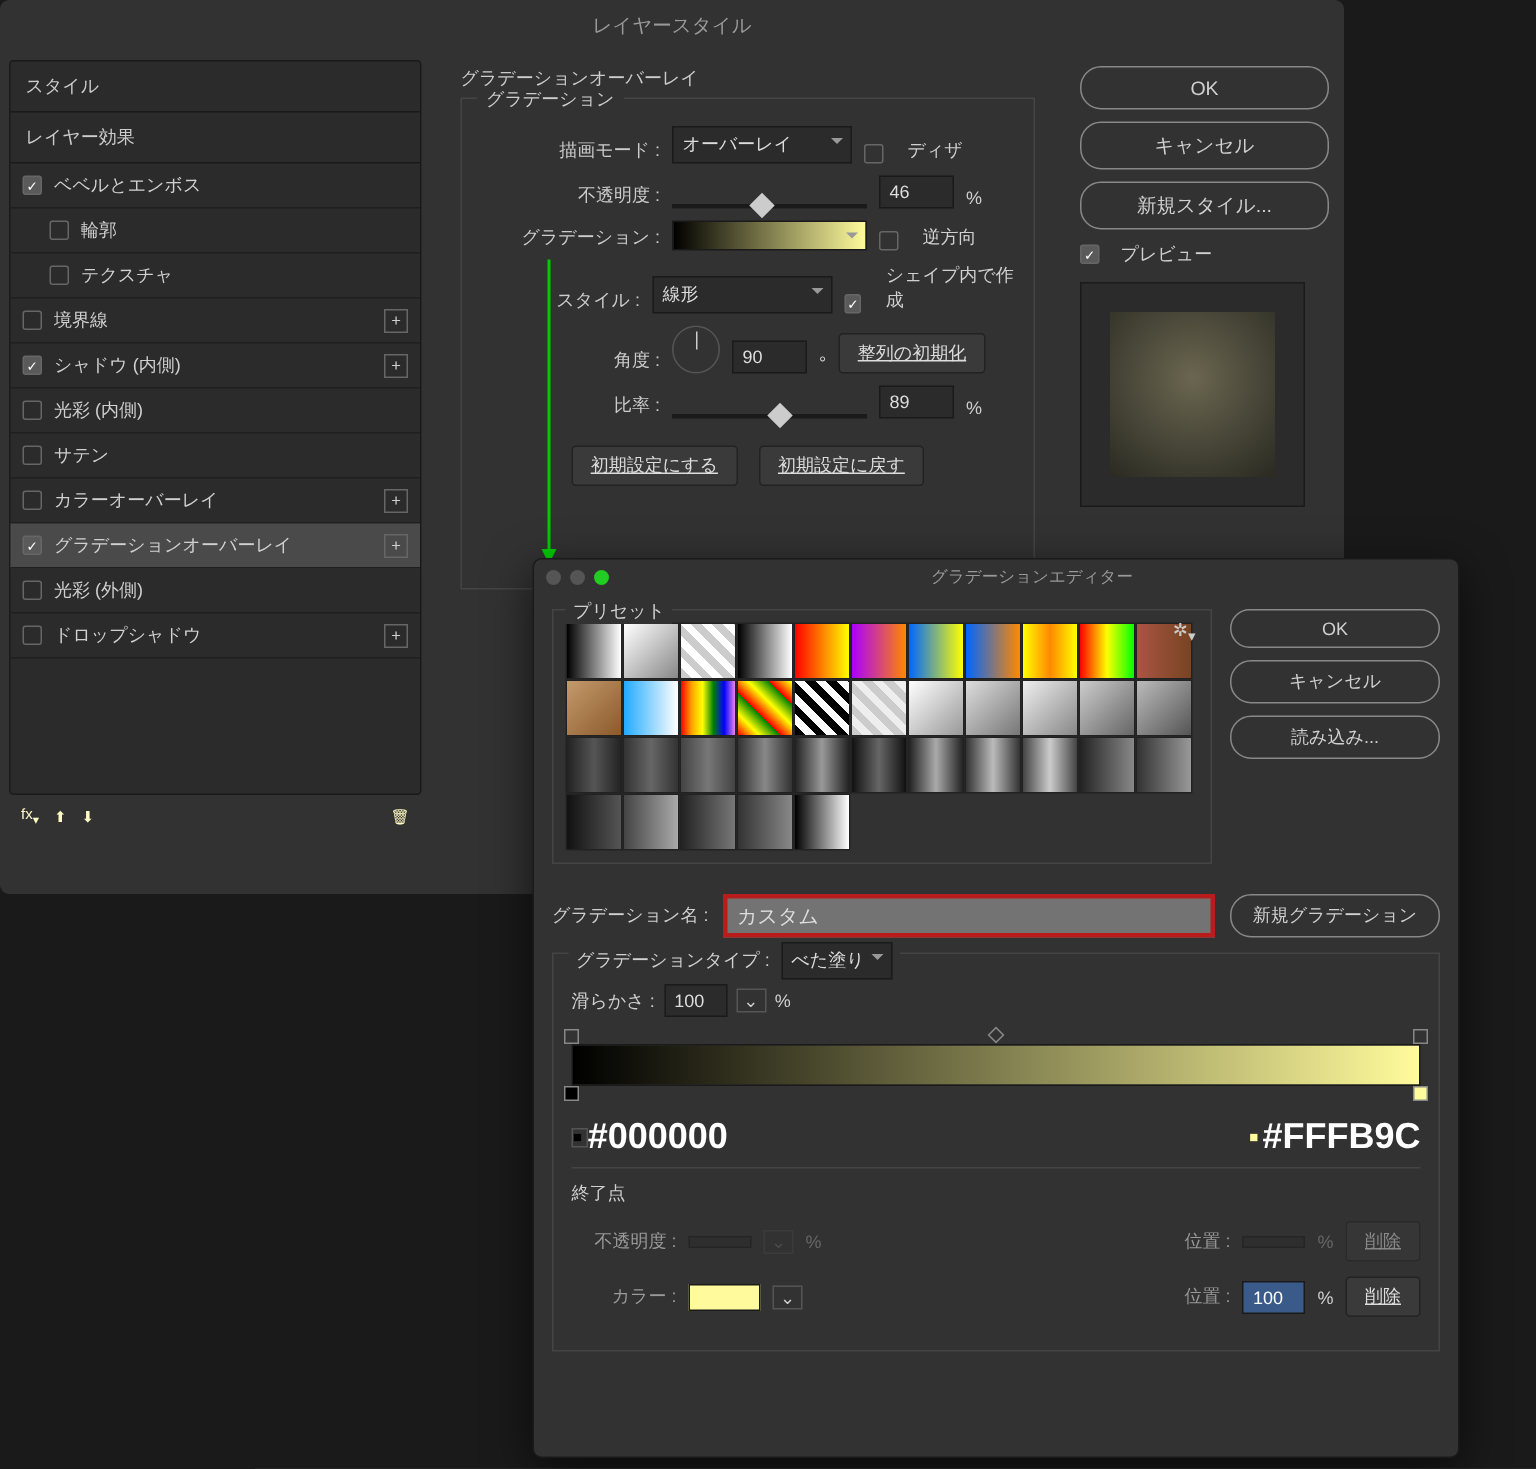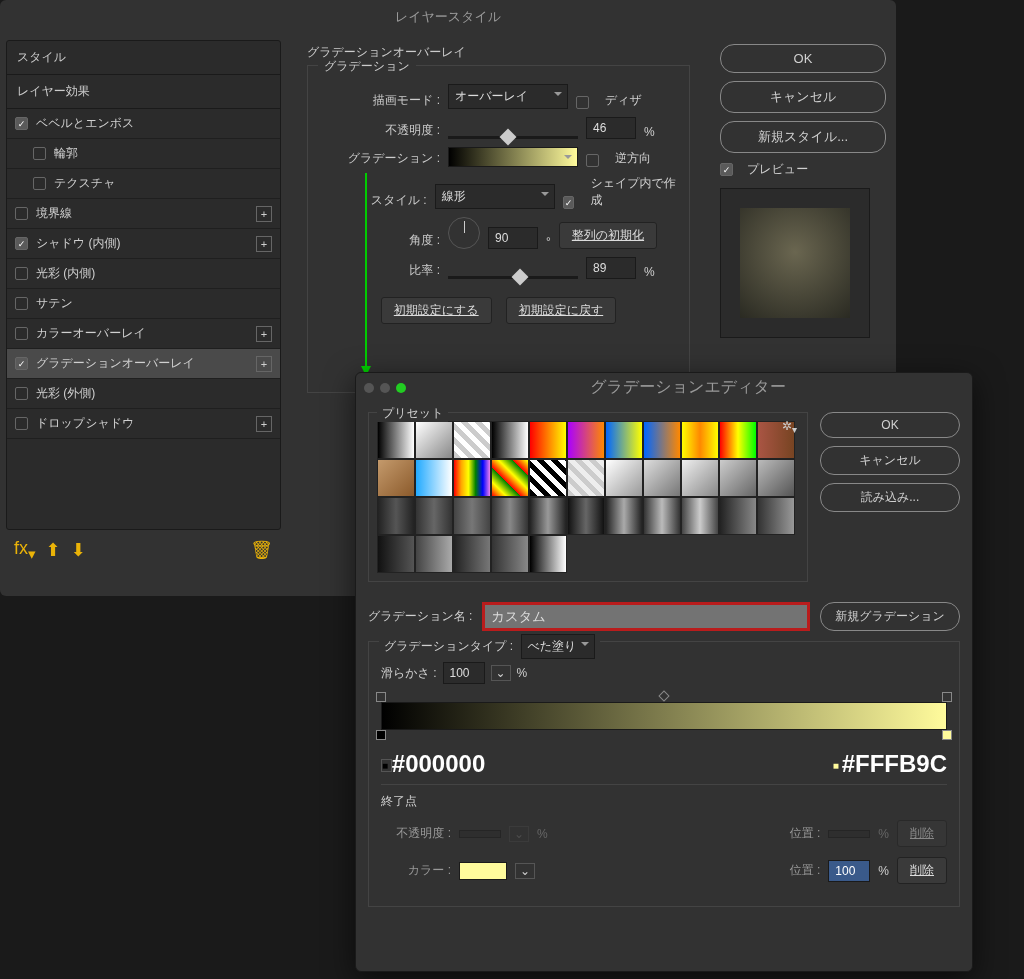--- a/index.html
+++ b/index.html
@@ -13,21 +13,21 @@
 .ls-list { background: #2b2b2b; border: 1px solid #1a1a1a; border-radius: 3px; height: 490px; display: flex; flex-direction: column; }
 .ls-list-header { padding: 8px 10px; color: #ccc; border-bottom: 1px solid #1a1a1a; }
 .ls-item { display: flex; align-items: center; padding: 6px 8px; border-bottom: 1px solid #1f1f1f; position: relative; }
 .ls-item.sub { padding-left: 26px; }
 .ls-item.selected { background: #4a4a4a; }
 .ls-check { width: 13px; height: 13px; border: 1px solid #666; margin-right: 8px; display: flex; align-items: center; justify-content: center; font-size: 9px; border-radius: 2px; }
 .ls-check.checked { background: #5a5a5a; }
 .ls-check.checked::after { content: "✓"; color: #fff; }
 .ls-plus { position: absolute; right: 8px; width: 16px; height: 16px; border: 1px solid #666; display: flex; align-items: center; justify-content: center; font-size: 11px; }
 .ls-footer { display: flex; align-items: center; padding: 8px; gap: 10px; }
-.ls-footer .icon { color: #eab308; font-size: 18px; }
+.ls-footer .icon { color: #fef9c3; font-size: 10px; }
 .ls-footer .trash { margin-left: auto; }
 
 
 .ls-center { flex: 1; padding: 10px 20px; position: relative; }
 .ls-center h3 { font-size: 12px; font-weight: normal; color: #ccc; margin-bottom: 4px; }
 .ls-center .fieldset { border: 1px solid #444; padding: 10px 12px 60px 12px; margin-top: 4px; position: relative; }
 .ls-center .fieldset-title { position: absolute; top: -8px; left: 10px; background: #323232; padding: 0 6px; color: #ccc; }
 .row { display: flex; align-items: flex-end; margin: 8px 0; gap: 8px; }
 .row .lbl { text-align: right; color: #ccc; }
 .row .lbl.w1 { width: 120px; }
@@ -52,21 +52,21 @@
 
 
 .green-arrow { position: absolute; left: 365px; top: 173px; width: 2px; height: 200px; background: #0c0; }
 .green-arrow::after { content: ""; position: absolute; bottom: -8px; left: -4px; border: 5px solid transparent; border-top: 10px solid #0c0; }
 
 
 .grad-editor { position: absolute; left: 355px; top: 372px; width: 618px; height: 600px; background: #323232; border: 1px solid #1a1a1a; border-radius: 6px; box-shadow: 0 8px 30px rgba(0,0,0,0.6); }
 .ge-titlebar { display: flex; align-items: center; padding: 4px 8px; }
 .traffic { width: 10px; height: 10px; border-radius: 50%; margin-right: 6px; }
 .traffic.r { background: #555; } .traffic.y { background: #555; } .traffic.g { background: #2c2; }
-.ge-title { flex: 1; text-align: center; color: #999; font-size: 16px; }
+.ge-title { flex: 1; text-align: center; color: #999; font-size: 11px; }
 .ge-top { display: flex; gap: 12px; padding: 10px 12px; }
 .ge-presets-wrap { flex: 1; border: 1px solid #444; padding: 8px; position: relative; }
 .ge-presets-title { position: absolute; top: -8px; left: 8px; background: #323232; padding: 0 5px; }
 .gear { position: absolute; right: 10px; top: 6px; color: #ccc; }
 .preset-grid { display: flex; flex-wrap: wrap; gap: 0; width: 420px; }
 .preset { width: 38px; height: 38px; border: 1px solid #222; }
 .ge-right { width: 140px; display: flex; flex-direction: column; gap: 8px; }
 .ge-btn { border: 1px solid #888; border-radius: 14px; padding: 5px 0; text-align: center; cursor: pointer; }
 .ge-btn.disabled { color: #666; border-color: #555; }
 

